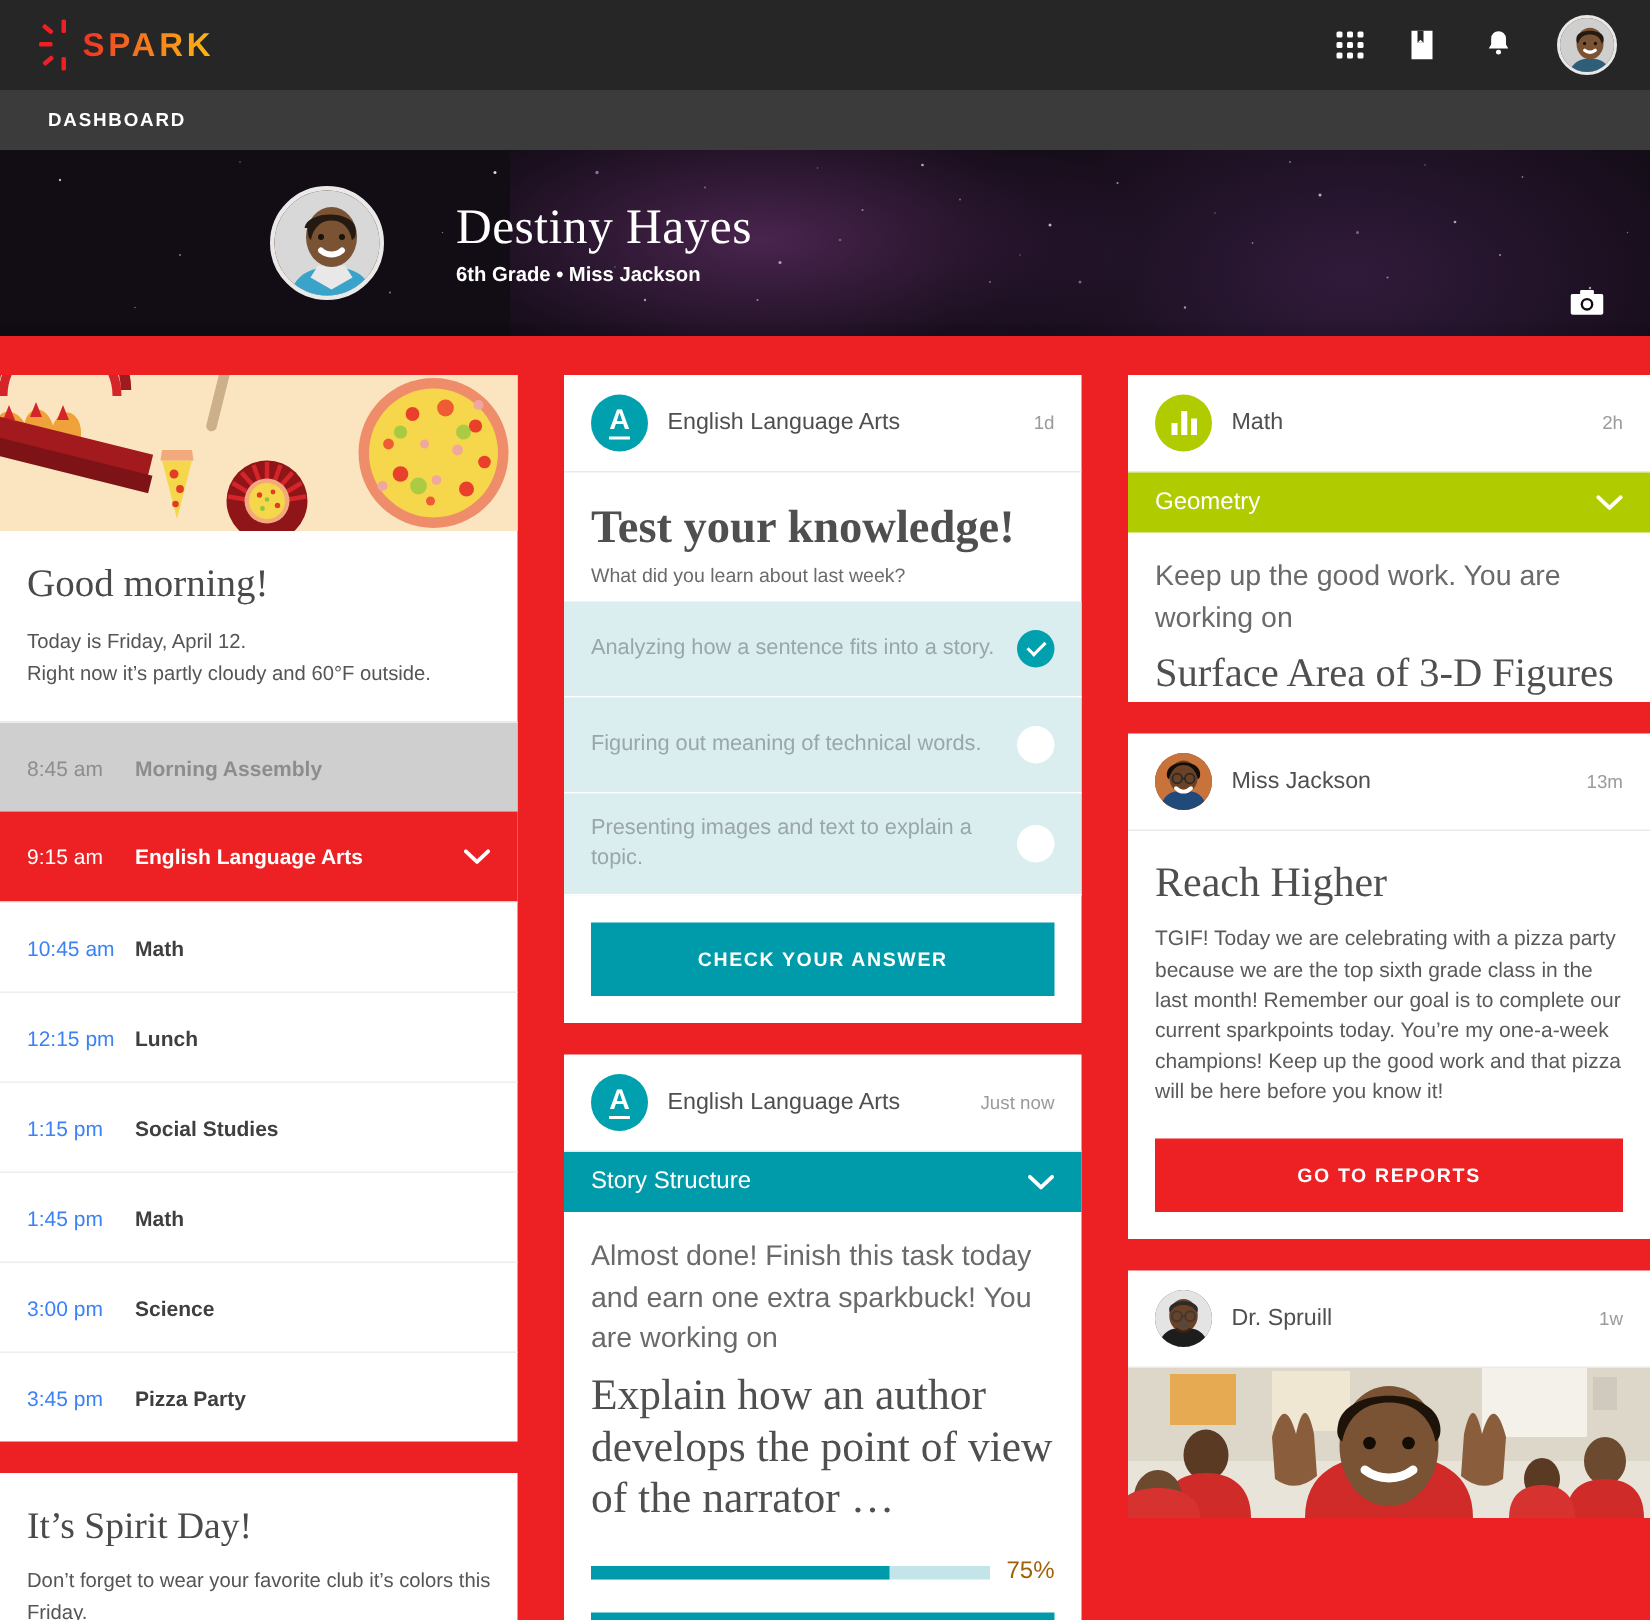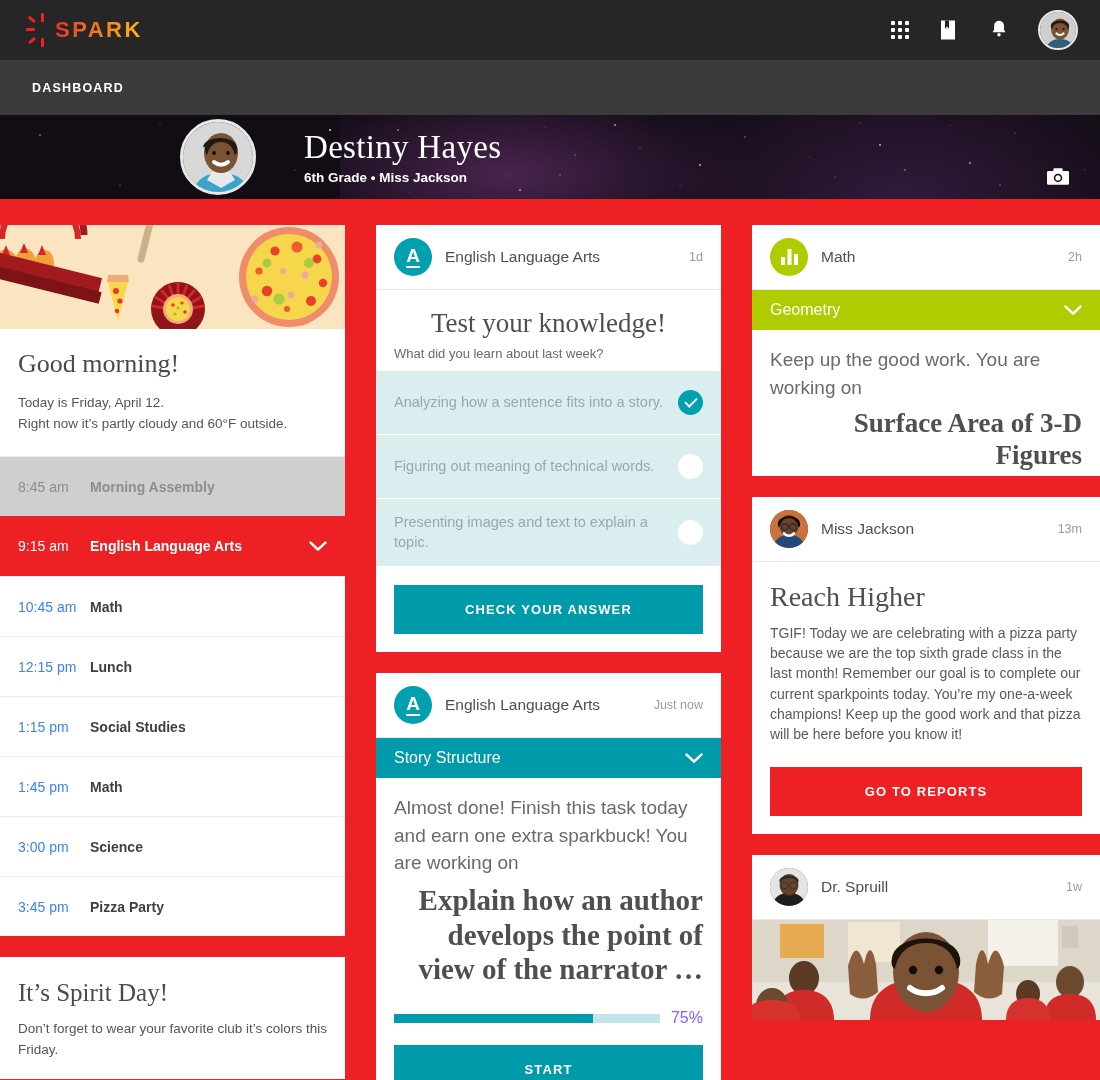--- a/index.html
+++ b/index.html
@@ -37,29 +37,29 @@
   .ic { width: 24px; height: 24px; display: block; }
   .grid-ic { display: grid; grid-template-columns: repeat(3,4px); grid-template-rows: repeat(3,4px); gap: 3px; }
   .grid-ic span { width: 4px; height: 4px; background: #fff; border-radius: 1px; }
   .avatar-top {
     width: 40px; height: 40px; border-radius: 50%;
     border: 2px solid #e8e8e8; overflow: hidden; position: relative;
     background: #6e4a33;
   }
   
   .navstrip {
-    height: 55px; background: #3b3b3b; display: flex; align-items: center;
+    height: 40px; background: #3b3b3b; display: flex; align-items: center;
     padding-left: 32px;
   }
   .navstrip span {
     color: #fff; font-size: 12.5px; font-weight: 700; letter-spacing: 1.2px;
   }
   
   .hero {
-    height: 84px; position: relative; overflow: hidden;
+    height: 124px; position: relative; overflow: hidden;
     background: #100a12;
     display: flex; align-items: center; padding-left: 180px;
   }
   .hero-stars { position: absolute; inset: 0; }
   .hero-neb {
     position:absolute; width: 420px; height: 200px; left: 340px; top: -40px;
     background: radial-gradient(ellipse at 40% 50%, rgba(150,70,160,.42), rgba(90,40,110,.12) 55%, transparent 72%);
   }
   .hero-neb2 {
     position:absolute; width: 520px; height: 240px; left: 640px; top: -60px;
@@ -121,21 +121,21 @@
           display:flex; align-items:center; justify-content:center; overflow:hidden; }
   .cava.teal { background: #00a0af; }
   .cava.green { background: #b0cb00; }
   .cava.photo { background:#6e4a33; }
   .cava .letter { color:#fff; font-size:19px; font-weight:700; line-height:1;
                   border-bottom:2px solid #fff; padding-bottom:1px; }
   .ctitle { font-size: 15.5px; color: #4f4f4f; }
   .ctime { margin-left: auto; font-size: 12.5px; color: #9b9b9b; }
   
   .quizbody { padding: 18px 18px 8px; }
-  .quizbody h3 { font-size: 27px; font-weight: 400; color: #4f4f4f; text-align: center; }
+  .quizbody h3 { font-size: 31px; font-weight: 700; color: #4f4f4f; }
   .quizbody p { font-size: 13px; color: #6a6a6a; margin-top: 7px; margin-bottom: 2px; }
   .opt {
     background: #daeef0; display: flex; align-items: center;
     padding: 14px 18px; border-bottom: 1px solid #fff; min-height: 64px;
   }
   .opt span.txt { font-size: 14.5px; color: #9aa7a9; line-height: 1.35; flex: 1; }
   .radio { width: 25px; height: 25px; border-radius: 50%; background: #fff; flex: none; margin-left: 14px; }
   .radio.sel { background: #00a0af; display:flex; align-items:center; justify-content:center; }
   .radio.sel::after {
     content:""; width: 10px; height: 5px; border-left: 2.5px solid #fff;
@@ -153,31 +153,31 @@
   
   .subbanner {
     display: flex; align-items: center; padding: 11px 18px;
     color: #fff; font-size: 16px;
   }
   .subbanner.teal { background: #009bab; }
   .subbanner.green { background: #b0cb00; }
   .subbanner .chev { margin-left: auto; }
   .taskbody { padding: 16px 18px 4px; }
   .taskbody .lead { font-size: 19px; color: #6a6a6a; line-height: 1.45; }
-  .taskbody h3 { font-size: 27px; font-weight: 700; color: #4f4f4f; line-height: 1.2; margin-top: 6px; text-align: right; }
+  .taskbody h3 { font-size: 27px; font-weight: 400; color: #4f4f4f; line-height: 1.2; margin-top: 6px; }
   .taskbody h3.big { font-size: 29px; }
   .progrow { display: flex; align-items: center; gap: 11px; padding: 18px 18px 0; }
   .track { flex: 1; height: 9px; position: relative; }
   .track.teal { background: #c3e5e9; }
   .track.green { background: #eaf0bf; }
   .fill { position: absolute; left: 0; top: 0; bottom: 0; }
   .fill.teal { background: #009bab; }
   .fill.green { background: #b0cb00; }
   .pct { font-size: 16px; }
-  .pct.teal { color: #8b5cf6; }
+  .pct.teal { color: #a16207; }
   .pct.green { color: #b0cb00; }
   
   .msgbody { padding: 19px 18px 4px; }
   .msgbody h3 { font-size: 28px; font-weight: 400; color: #4f4f4f; }
   .msgbody p { font-size: 14px; color: #5a5a5a; line-height: 1.45; margin-top: 10px; }
   .photostrip { height: 100px; overflow: hidden; position: relative; background:#c9362f; }
   .chev svg { display: block; }
 </style>
 </head>
 <body>

